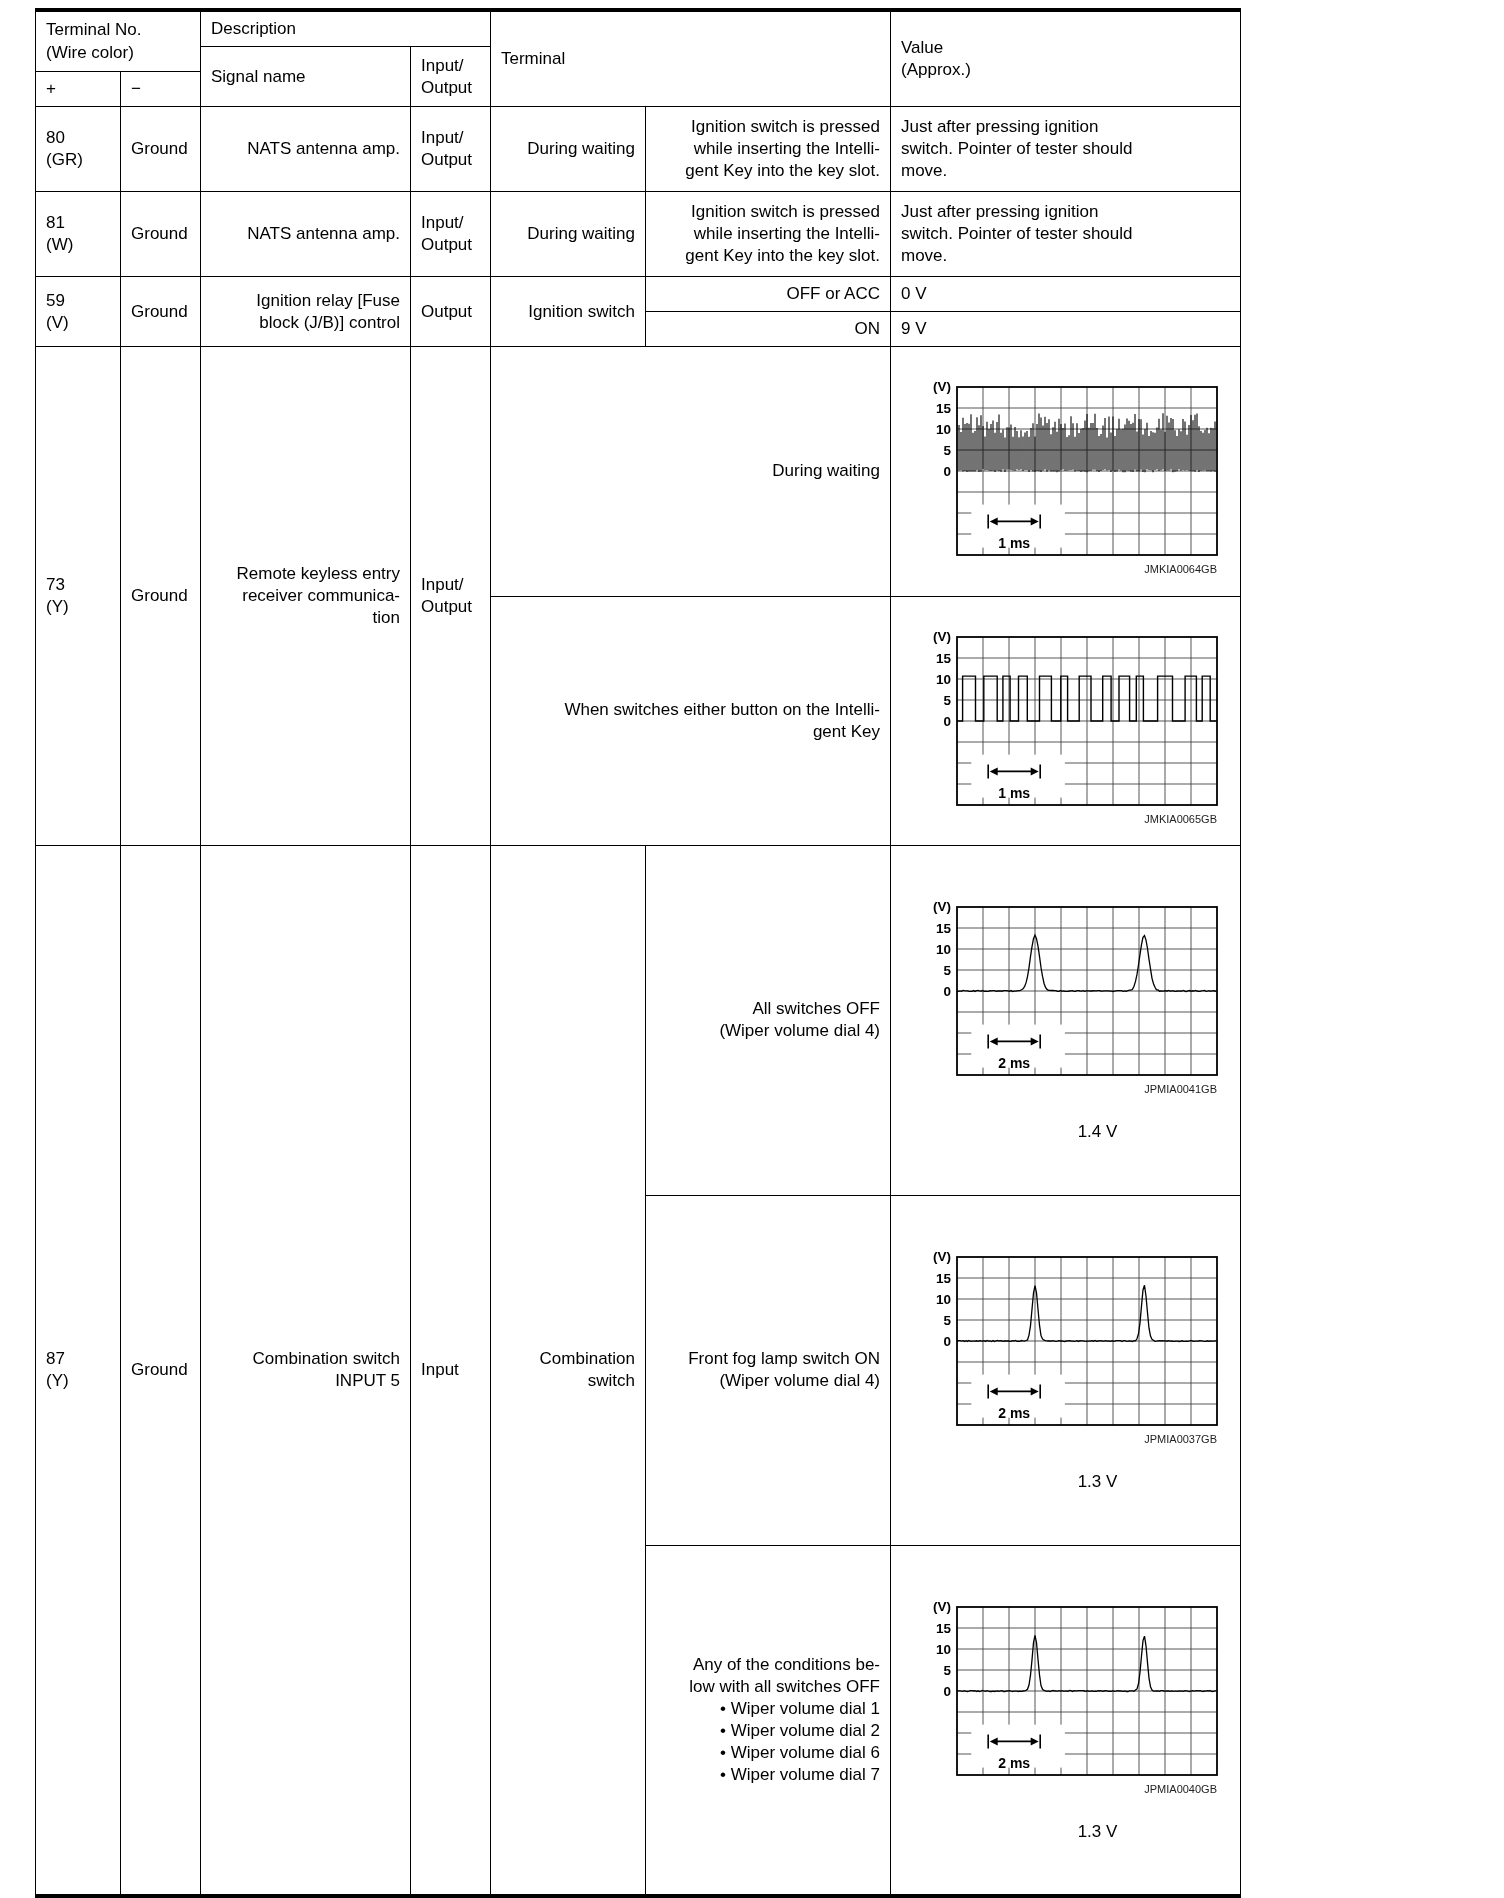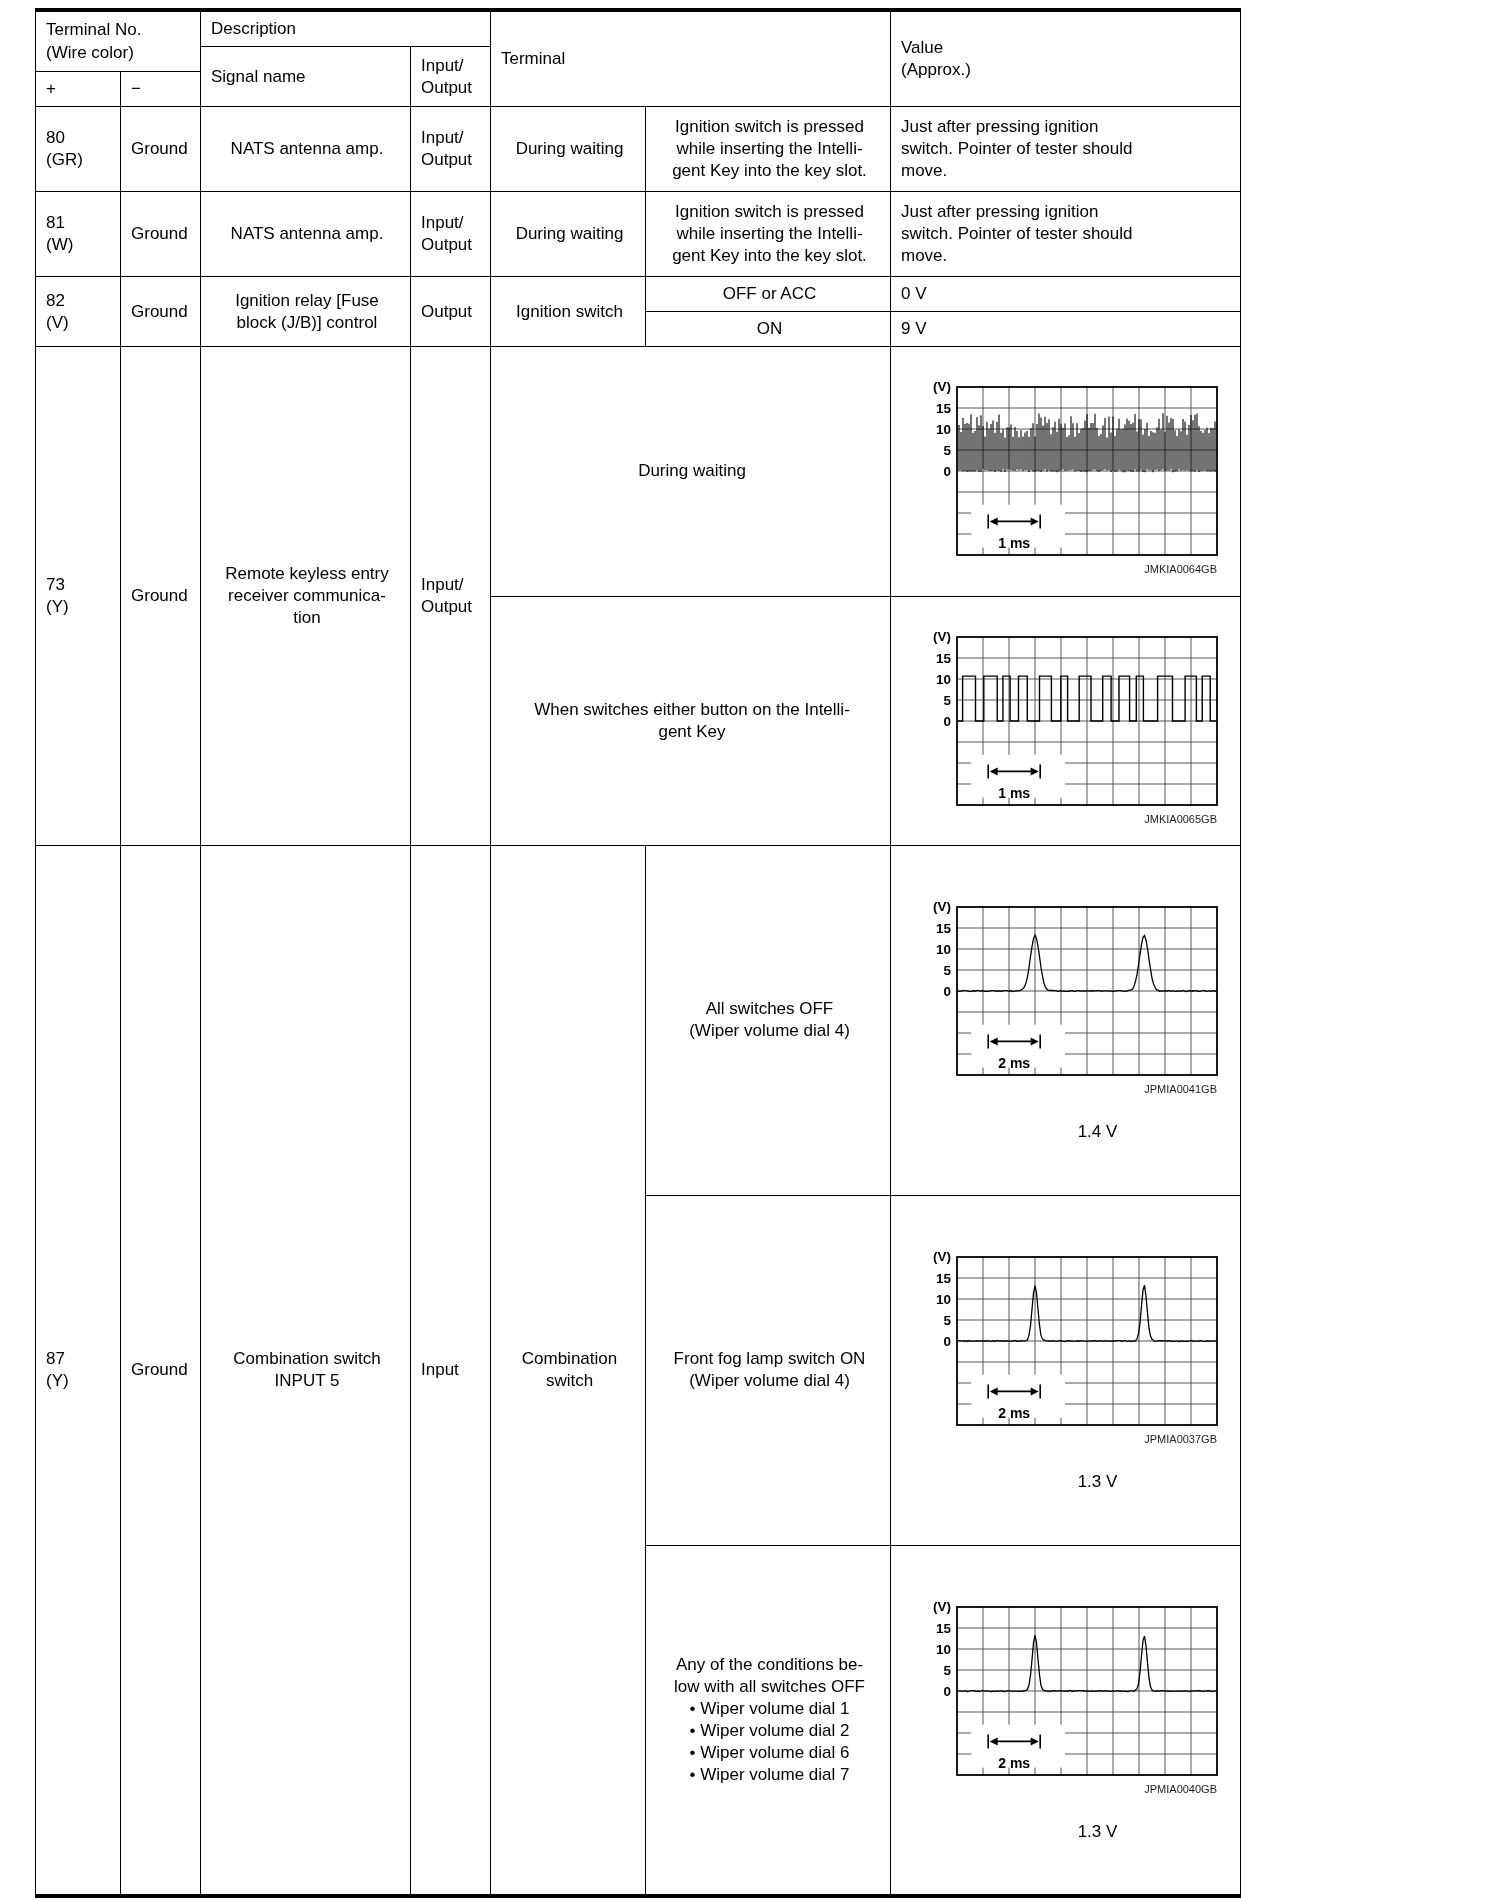--- a/index.html
+++ b/index.html
@@ -24,21 +24,21 @@
   .term td {
     border: 1.5px solid #000;
     font-size: 17px;
     line-height: 1.3;
     padding: 6px 10px;
     vertical-align: middle;
     white-space: pre-line;
     overflow: hidden;
   }
   .term td.c { text-align: left; }
-  .term td.l { text-align: center; padding-left: 13px; }
+  .term td.l { text-align: right; padding-left: 13px; }
   .term td.scope-cell { text-align: center; padding: 8px 4px; }
   .scope { display: inline-block; }
   .volt {
     font-size: 17px;
     margin-top: 14px;
     text-align: center;
     position: relative;
     left: 32px;
   }
   svg text { font-family: "Liberation Sans", "DejaVu Sans", sans-serif; }
@@ -103,21 +103,21 @@
         <td class="l">During waiting</td>
         <td class="l">Ignition switch is pressed
 while inserting the Intelli-
 gent Key into the key slot.</td>
         <td class="c">Just after pressing ignition
 switch. Pointer of tester should
 move.</td>
       </tr>
 
       <tr style="height:35px">
-        <td rowspan="2" class="c">82
+        <td rowspan="2" class="c">59
 (V)</td>
         <td rowspan="2" class="c">Ground</td>
         <td rowspan="2" class="l">Ignition relay [Fuse
 block (J/B)] control</td>
         <td rowspan="2" class="c">Output</td>
         <td rowspan="2" class="l">Ignition switch</td>
         <td class="l">OFF or ACC</td>
         <td class="c">0 V</td>
       </tr>
       <tr style="height:35px">

